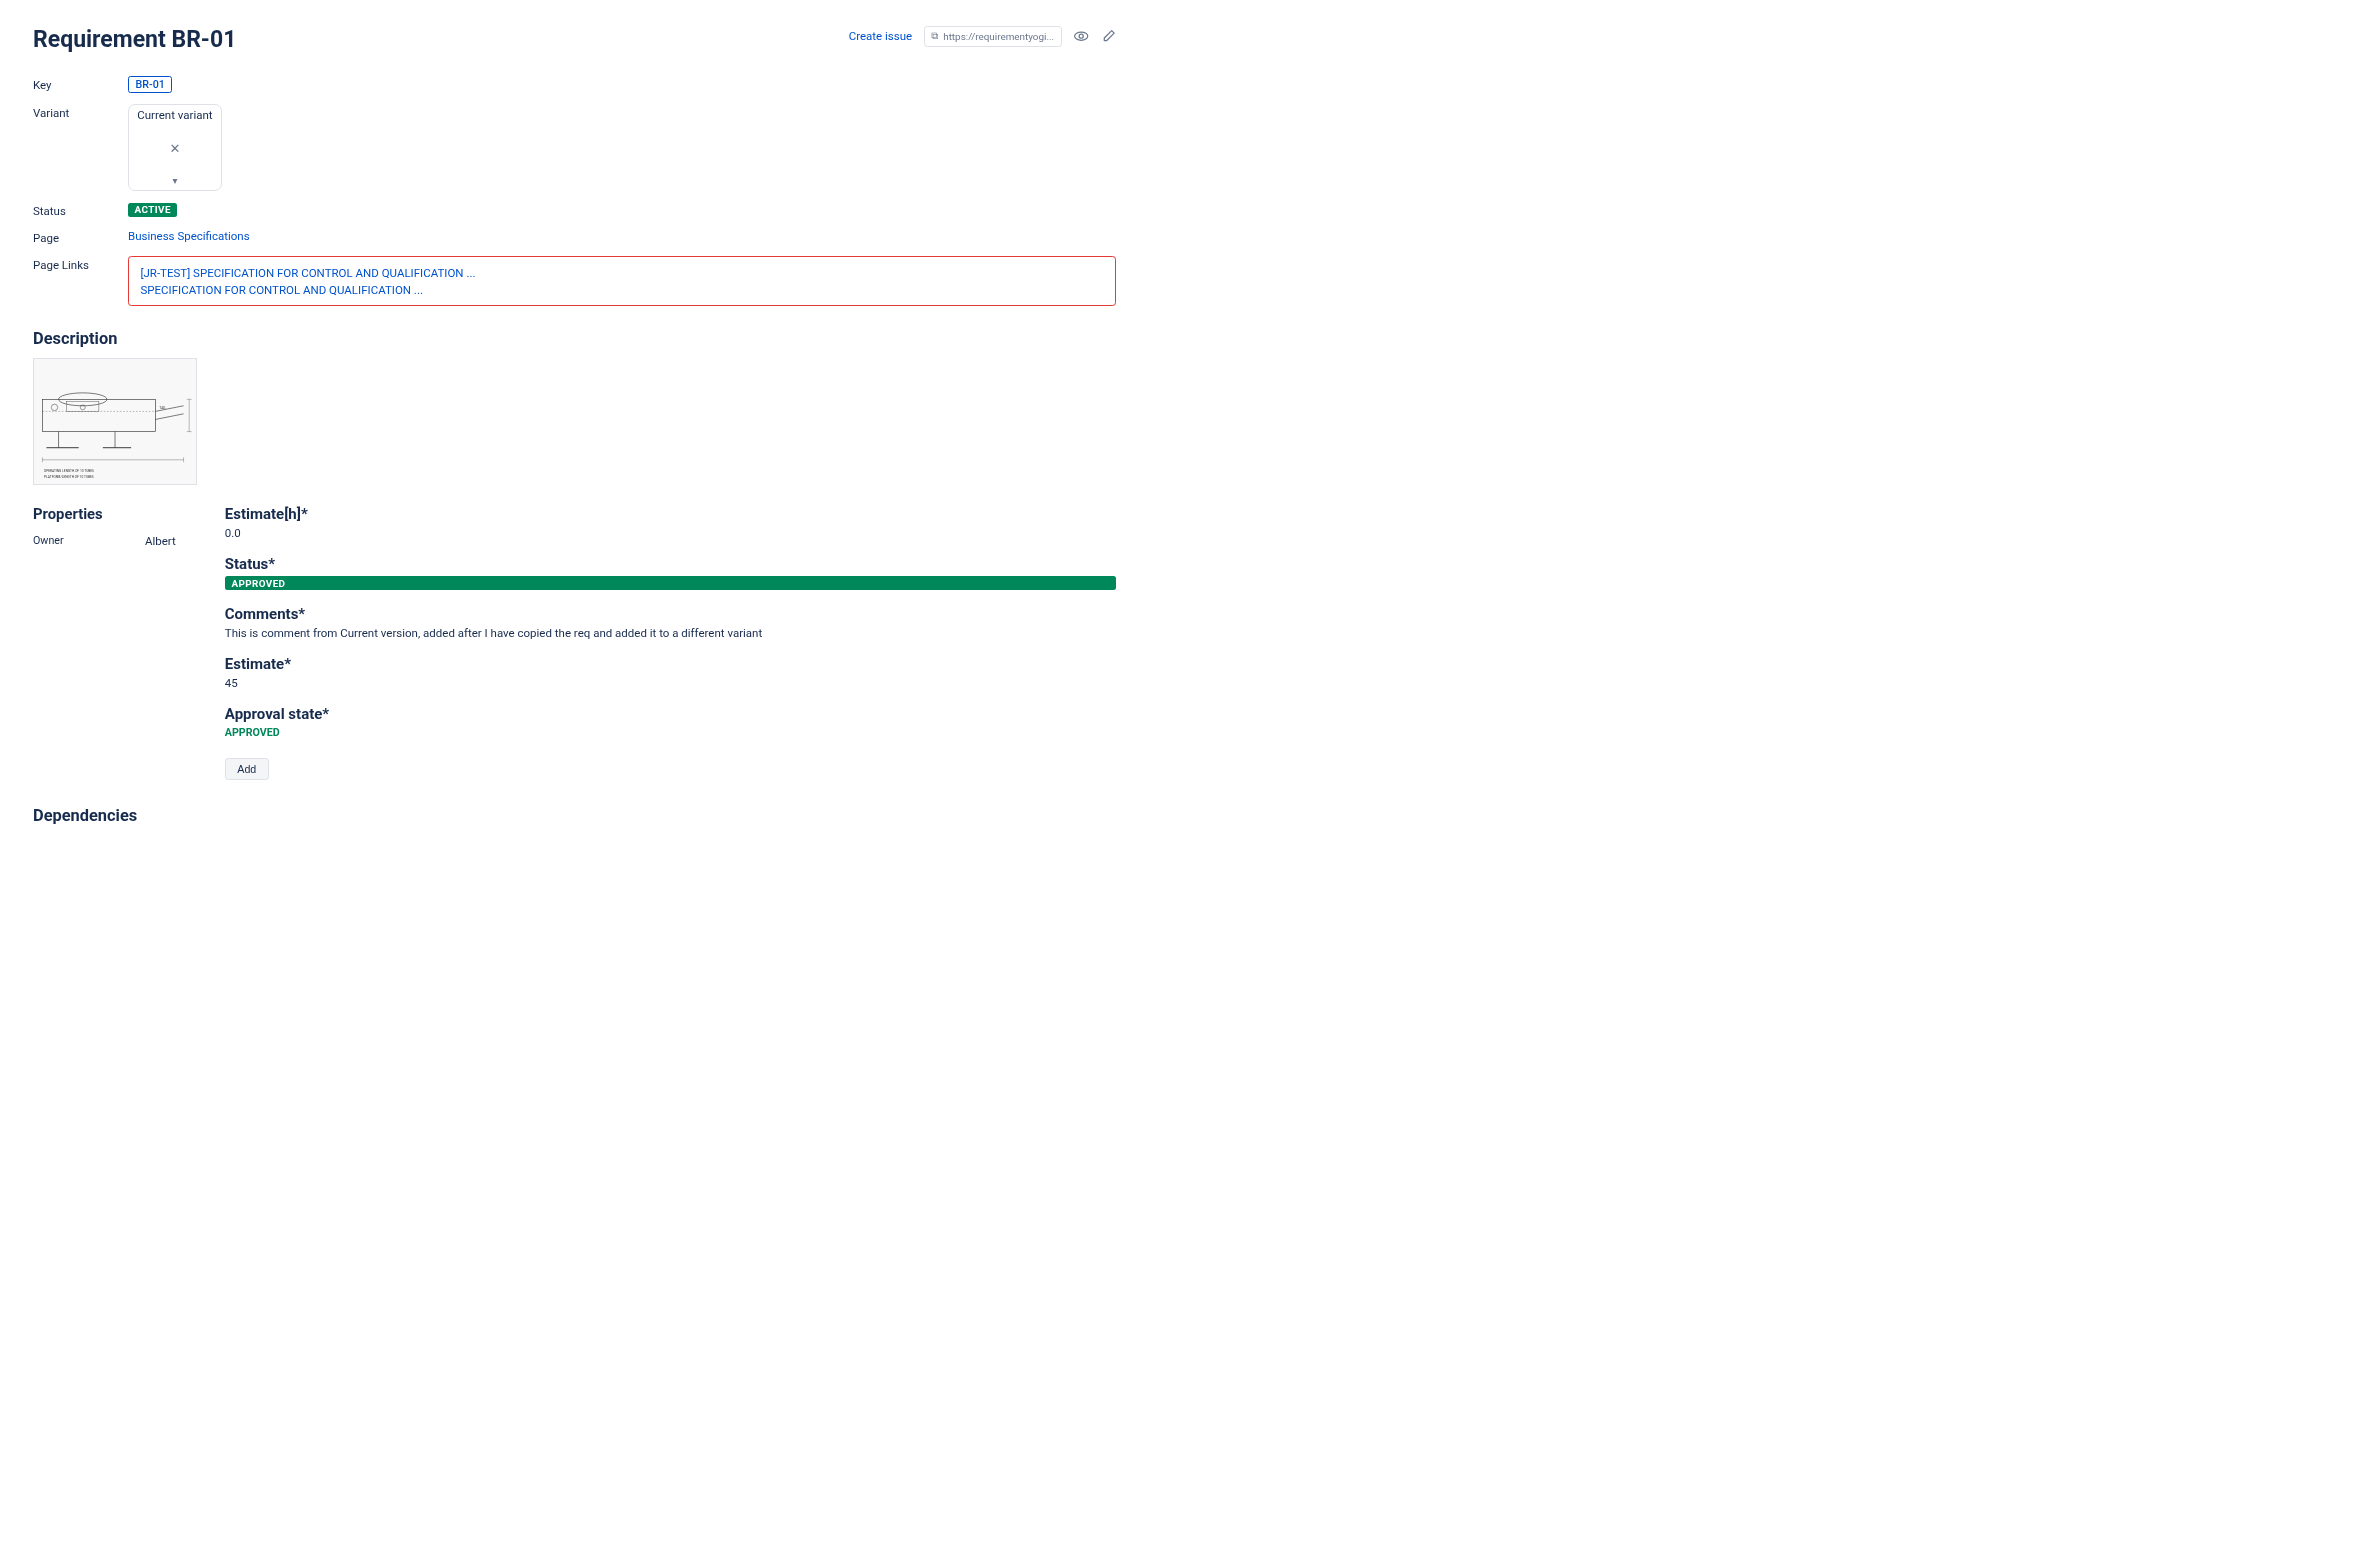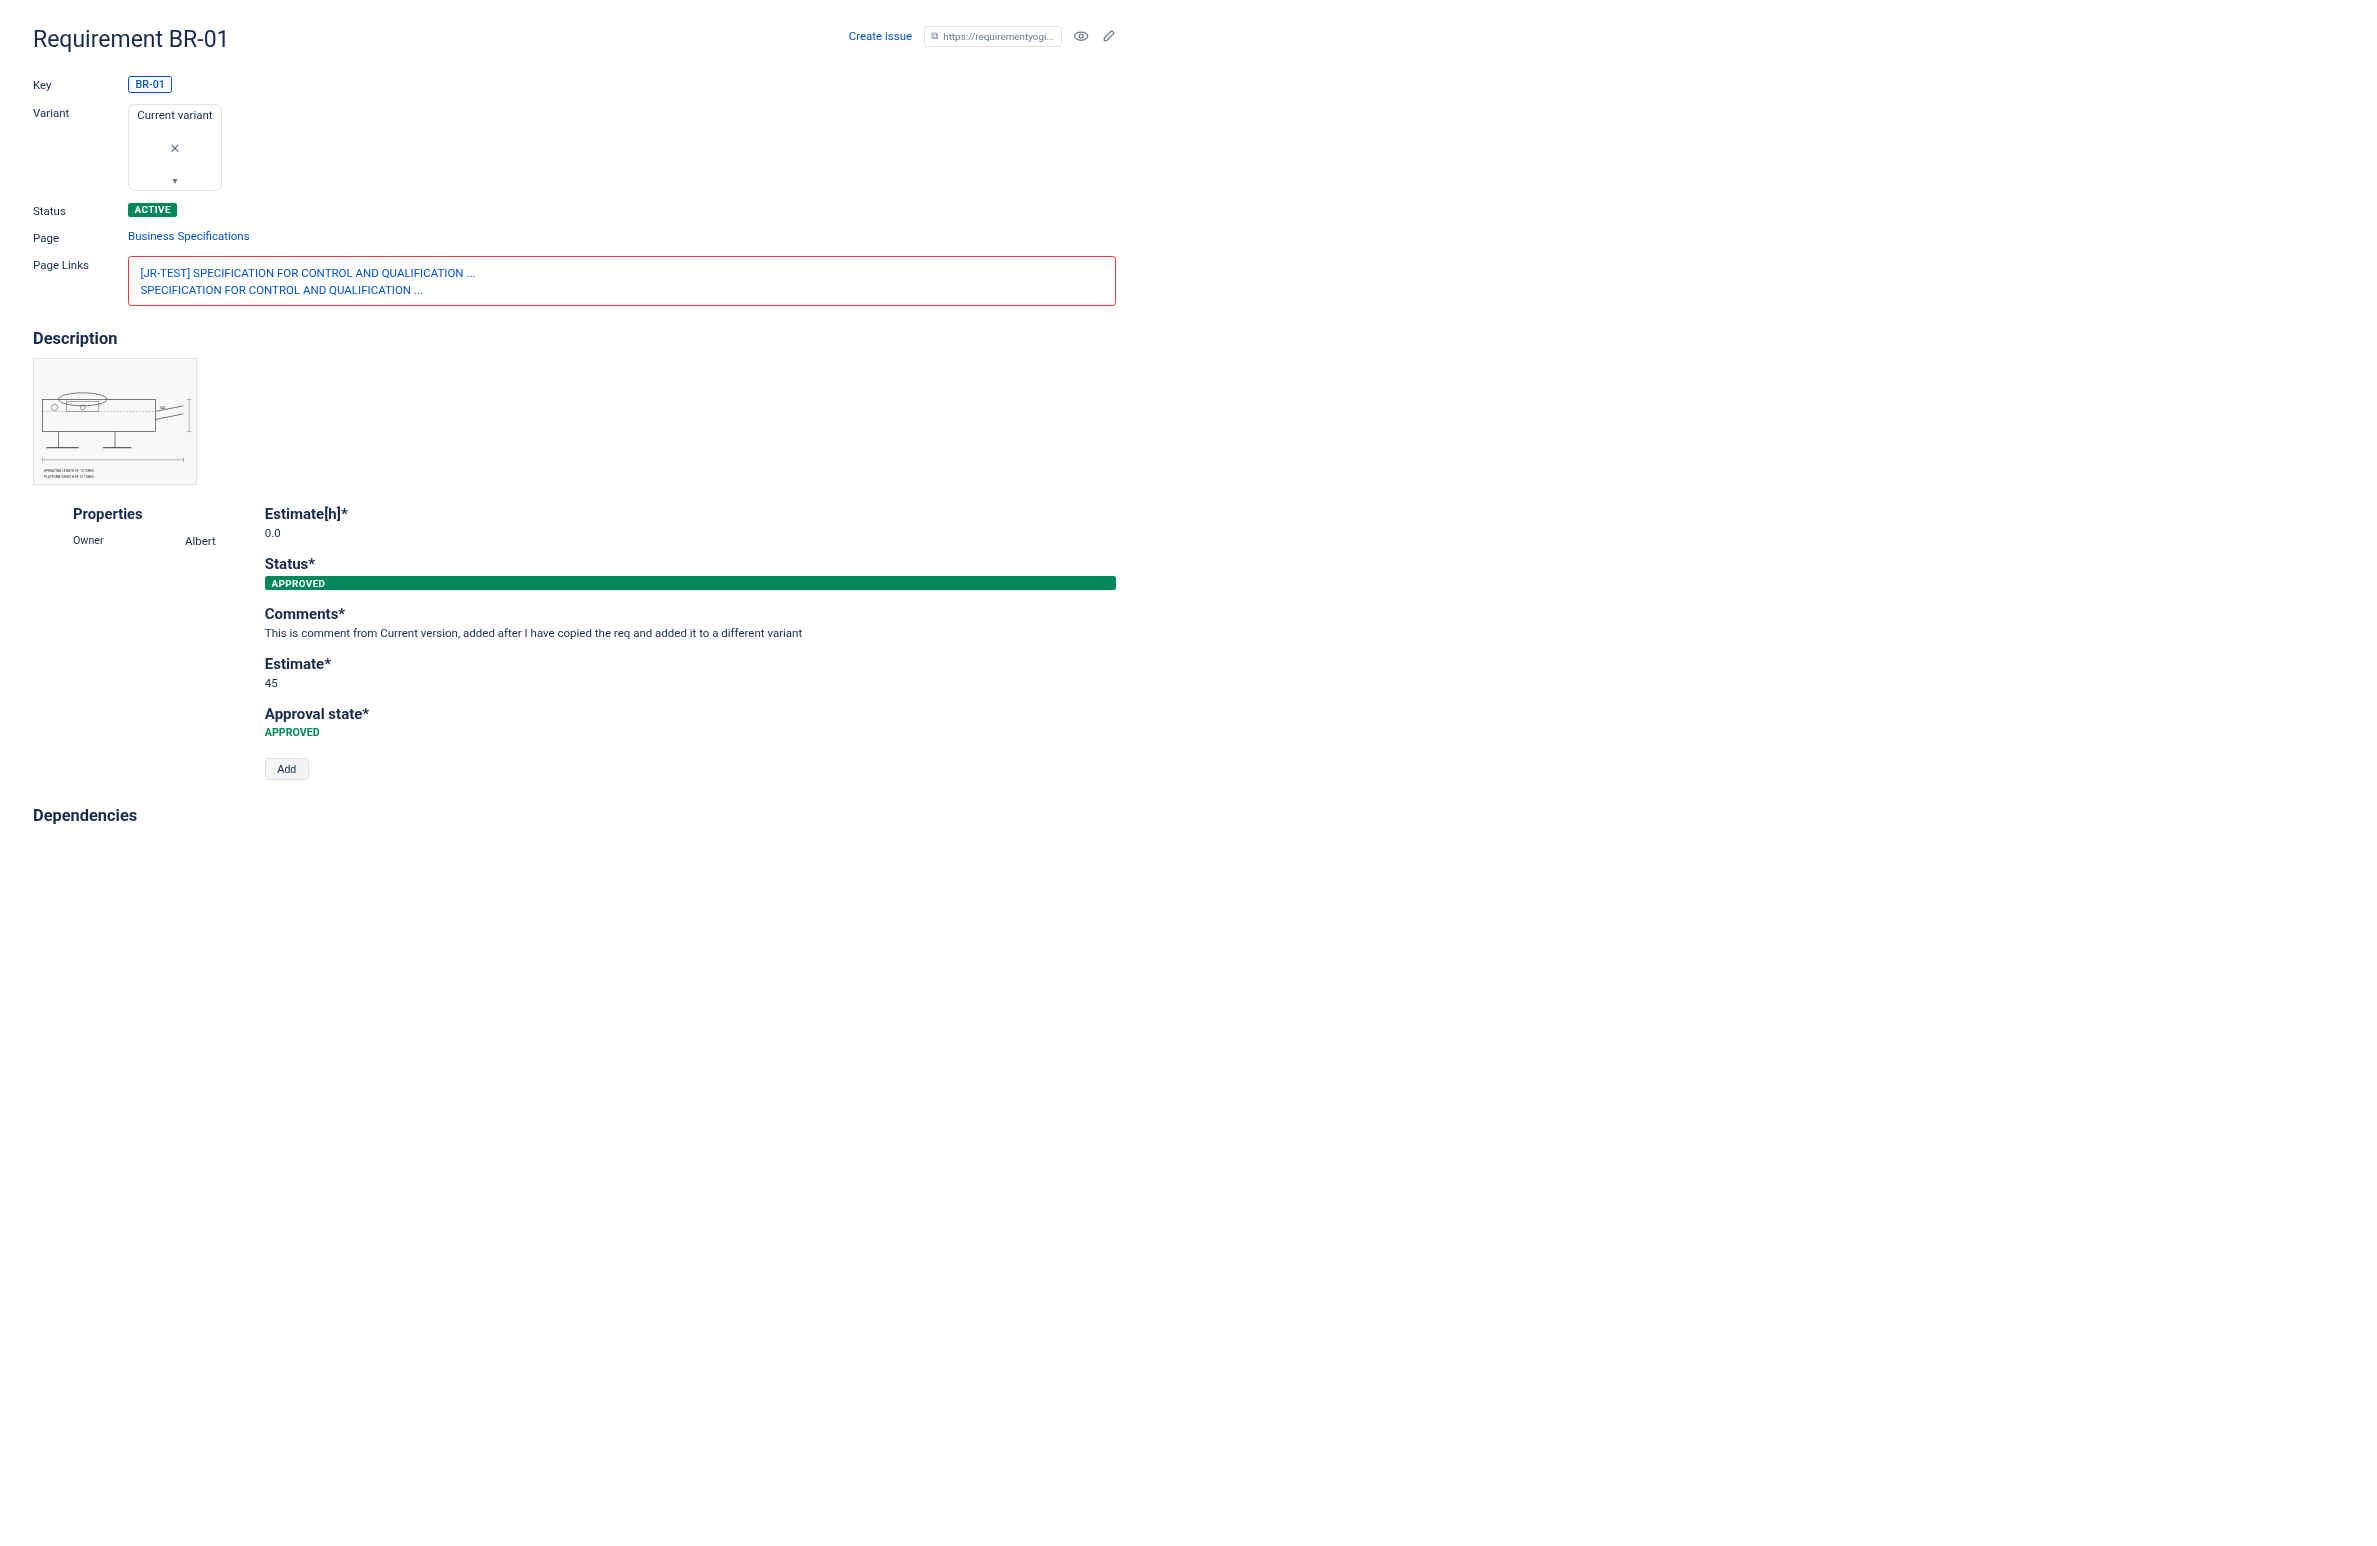--- a/index.html
+++ b/index.html
@@ -6,21 +6,21 @@
     body {
       font-family: -apple-system, BlinkMacSystemFont, 'Segoe UI', Roboto, sans-serif;
       font-size: 11.5px;
       color: #172b4d;
       background: #fff;
       padding: 26px 33px;
       max-width: 1149px;
     }
     h1 {
       font-size: 23px;
-      font-weight: 400;
+      font-weight: 700;
       color: #172b4d;
       margin-bottom: 23px;
     }
     .meta-section {
       display: flex;
       flex-direction: column;
       gap: 11.5px;
       margin-bottom: 6px;
     }
     .meta-row {
@@ -173,21 +173,20 @@
       width: 100%;
       height: 100%;
     }
     .properties-grid {
       display: flex;
       gap: 49px;
       margin-top: 6.6px;
     }
     .properties-col {
       min-width: 131px;
-      margin-left: 40px;
     }
     .ext-properties-col {
       flex: 1;
     }
     .properties-col-title {
       font-size: 14.8px;
       font-weight: 700;
       color: #172b4d;
       margin-bottom: 11.5px;
     }

